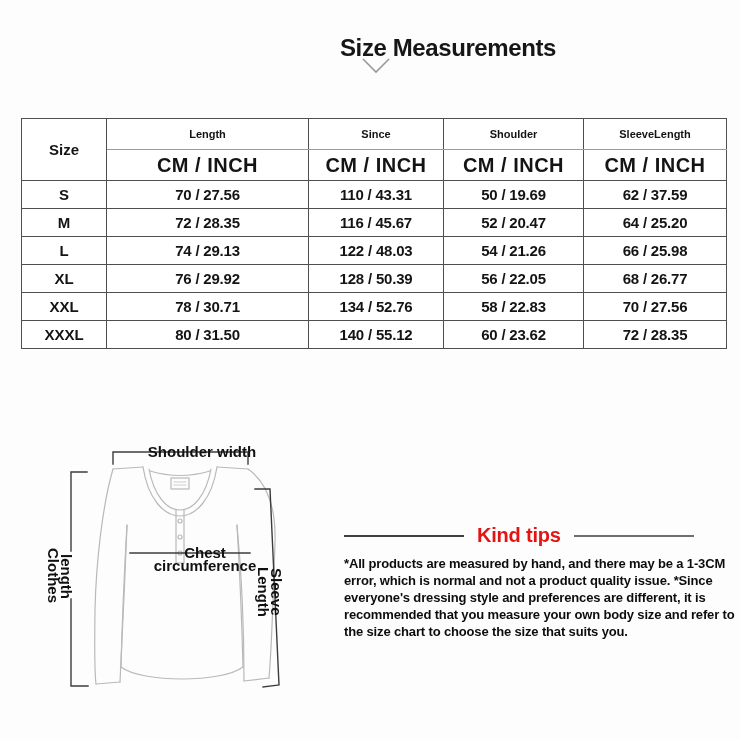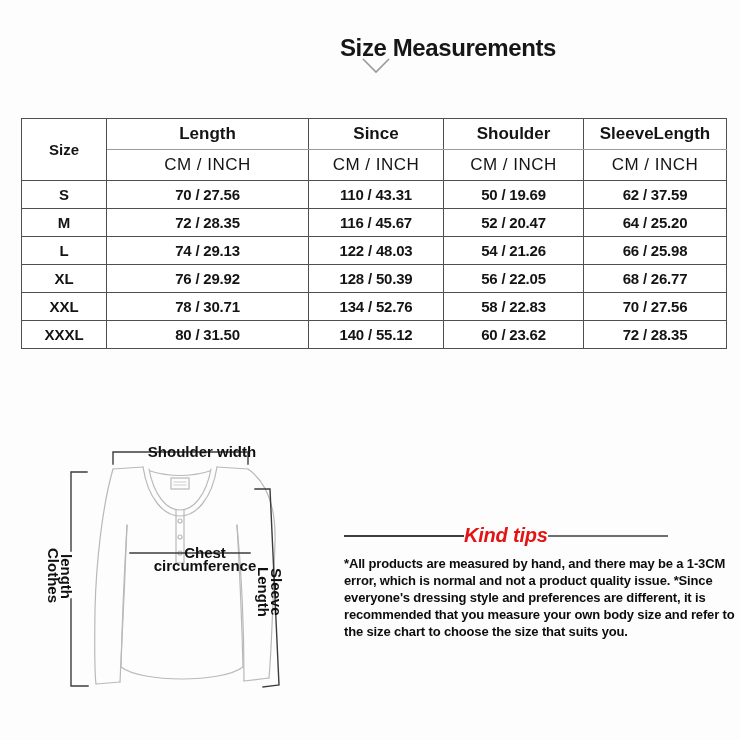--- a/index.html
+++ b/index.html
@@ -16,38 +16,38 @@
   .title-chevron{position:absolute;left:360px;top:57px;}
   
   table.size-table{
     position:absolute;left:21px;top:118px;width:705px;height:223px;
     border-collapse:collapse;table-layout:fixed;background:#fff;
   }
   .size-table th,.size-table td{
     border:1px solid #4f4f4f;text-align:center;vertical-align:middle;
     padding:0;color:#141414;overflow:hidden;white-space:nowrap;
   }
-  .size-table .col-label{font-size:17px;font-weight:700;height:30px;border-bottom:1px solid #9b9b9b;}
-  .size-table .unit-cell{font-size:17px;font-weight:400;height:30px;letter-spacing:0.5px;border-top:none;}
+  .size-table .col-label{font-size:11px;font-weight:700;height:30px;border-bottom:1px solid #9b9b9b;}
+  .size-table .unit-cell{font-size:20px;font-weight:700;height:30px;letter-spacing:0.5px;border-top:none;}
   .size-table .size-head{font-size:15px;font-weight:700;}
   .size-table td{font-size:15px;font-weight:700;height:27px;letter-spacing:-0.2px;}
   .size-table td.row-size{letter-spacing:0;}
   
   .diagram{position:absolute;left:30px;top:425px;width:310px;height:315px;}
   .diagram svg{position:absolute;left:0;top:0;}
   .diag-label{
     position:absolute;font-size:15px;font-weight:700;color:#111;
     text-align:center;line-height:13px;
   }
   .diag-label.vert-lr{writing-mode:vertical-lr;}
   .diag-label.vert-rl{writing-mode:vertical-rl;}
   
   .tips-heading{
     position:absolute;left:344px;top:524px;width:372px;
-    display:flex;align-items:center;font-style:italic;
+    display:flex;align-items:center;gap:13px;
   }
   .tips-heading .hline{height:2px;flex:0 0 120px;}
   .tips-heading .hline.left{background:#3f3f3f;}
   .tips-heading .hline.right{background:#6e6e6e;}
   .tips-heading .tips-title{
     font-size:20px;font-weight:700;letter-spacing:-0.2px;white-space:nowrap;
   }
   .tips-body{
     position:absolute;left:344px;top:556px;width:402px;
     font-size:13px;font-weight:700;line-height:1.3;letter-spacing:-0.15px;color:#0d0d0d;

